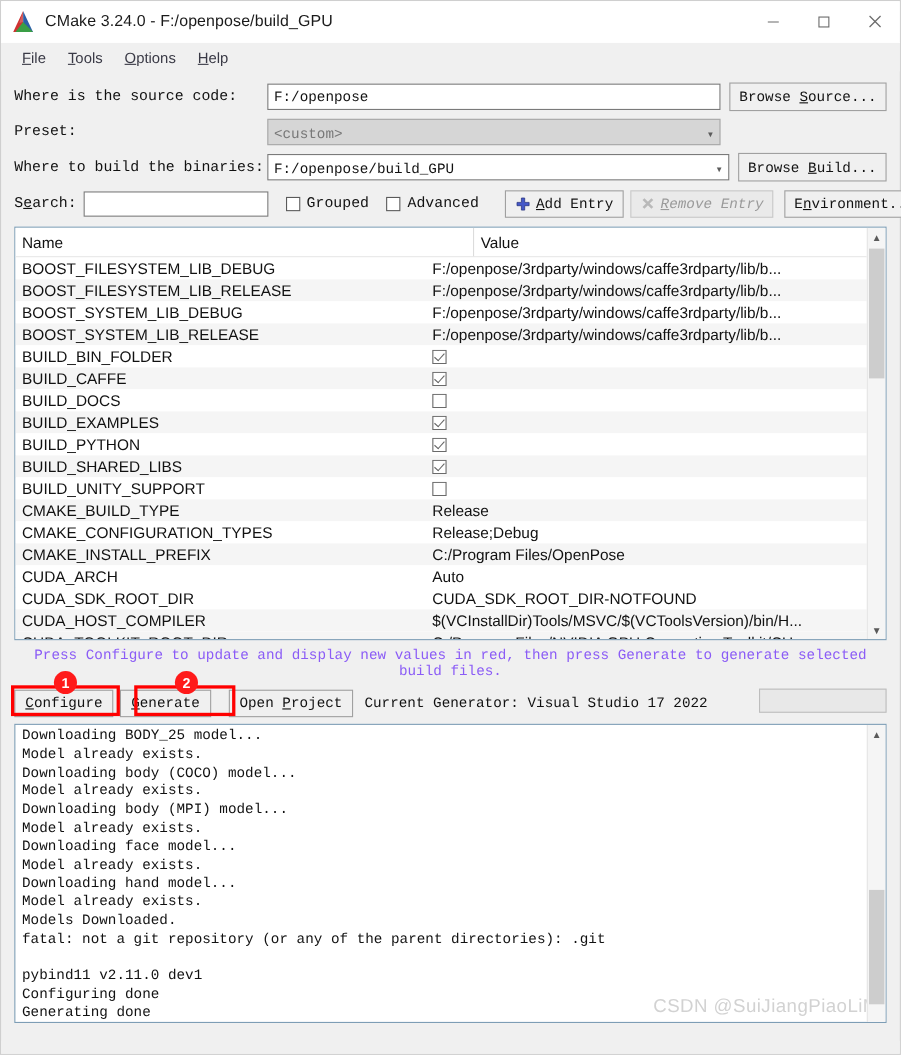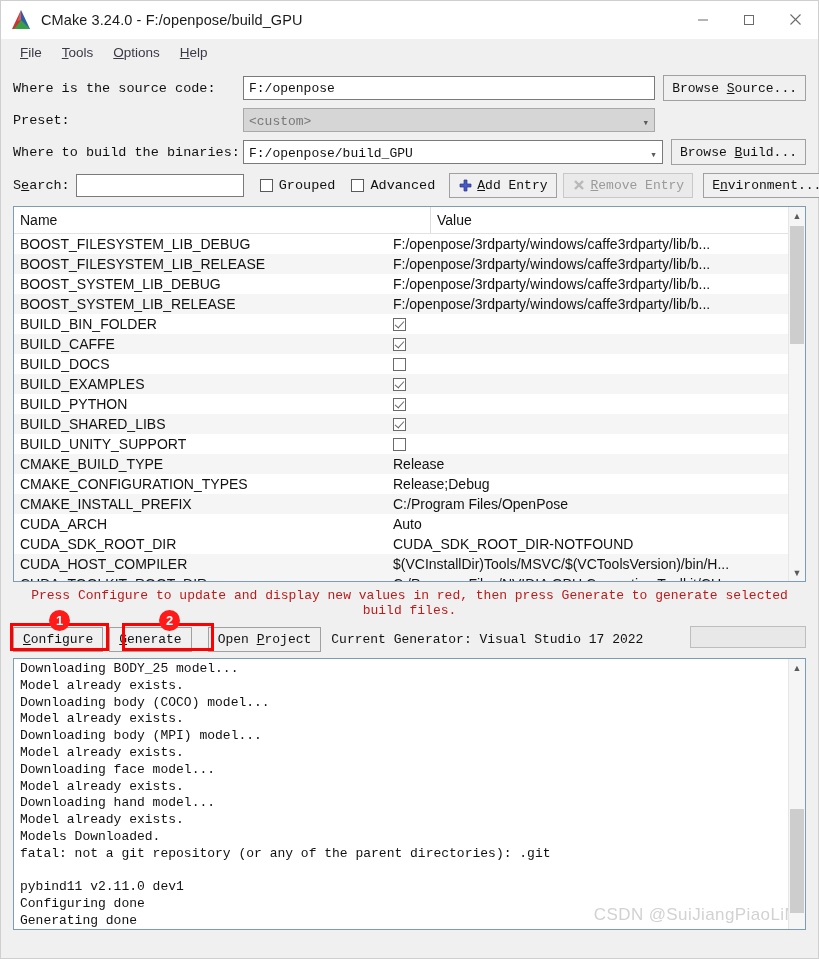--- a/index.html
+++ b/index.html
@@ -122,21 +122,21 @@
     font-size: 13px;
     color: #111;
     display: flex;
     align-items: center;
     justify-content: center;
     padding: 0 8px;
     white-space: nowrap;
     margin-left: 8px;
   }
   .btn .mn { text-decoration: underline; }
-  .btn.disabled { color: #9a9a9a; background: #eaeaea; border-color: #c8c8c8; }
+  .btn.disabled { color: #9a9a9a; background: #eaeaea; border-color: #c8c8c8; font-style: italic; }
 
   
   .search-row {
     display: flex;
     align-items: center;
     height: 30px;
     margin-top: 3px;
   }
   .search-label {
     font-family: "Liberation Mono", monospace;
@@ -263,21 +263,21 @@
   .sb-thumb {
     position: absolute;
     left: 1px; right: 1px;
     background: #cdcdcd;
   }
 
   
   .hint {
     font-family: "Liberation Mono", monospace;
     font-size: 13px;
-    color: #b91c1c;
+    color: #8b5cf6;
     text-align: center;
     padding: 6px 14px 2px 14px;
     line-height: 15px;
   }
   .actions {
     display: flex;
     align-items: center;
     padding: 4px 12px 0 12px;
     height: 34px;
     position: relative;
@@ -451,21 +451,21 @@
       <div class="search-label">S<span class="mn">e</span>arch:</div>
       <input class="search-input" type="text" value="" placeholder="" style="">
       <div class="chk-wrap">
         <span class="chkbox"></span>
         <span>Grouped</span>
       </div>
       <div class="chk-wrap">
         <span class="chkbox"></span>
         <span>Advanced</span>
       </div>
-      <div class="btn" style="margin-left:14px;height:25px;">
+      <div class="btn" style="margin-left:24px;height:25px;">
         <span class="btn-icon">
           <svg width="13" height="13" viewBox="0 0 13 13">
             <polygon points="5,1 8,1 8,5 12,5 12,8 8,8 8,12 5,12 5,8 1,8 1,5 5,5" fill="#4558c8" stroke="#2b357f" stroke-width="0.7"></polygon>
           </svg>
         </span>
         <span><span class="mn">A</span>dd Entry</span>
       </div>
       <div class="btn disabled" style="margin-left:6px;height:25px;">
         <span class="btn-icon">
           <svg width="12" height="12" viewBox="0 0 12 12">

